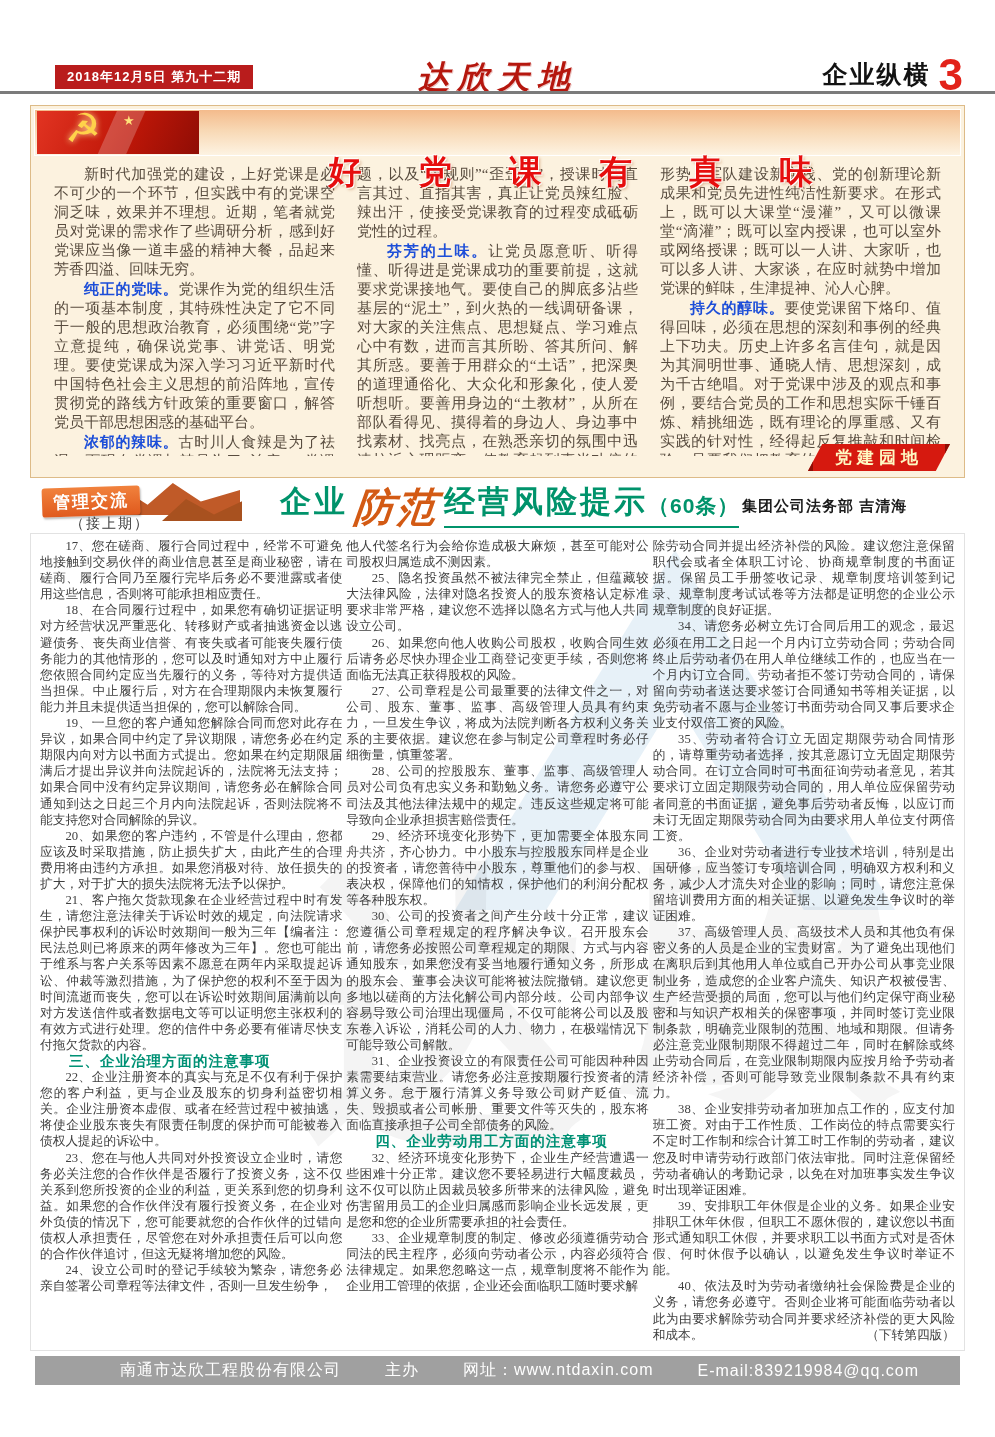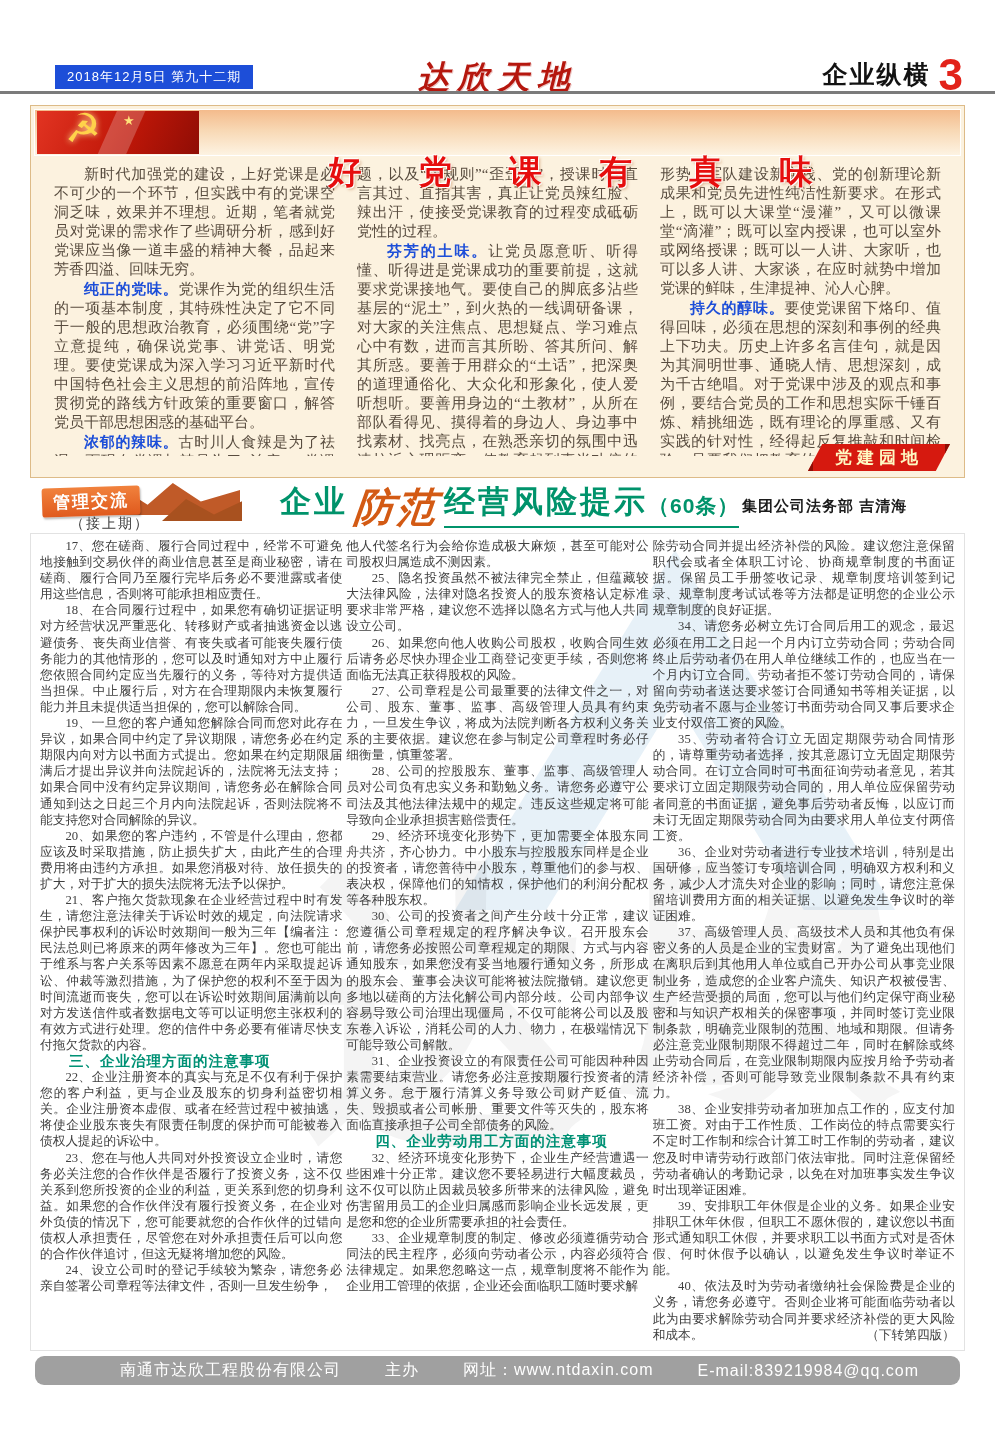--- a/index.html
+++ b/index.html
@@ -1,22 +1,22 @@
 <!DOCTYPE html>
 <html><head>
 <meta charset="utf-8">
 <style>
   * { margin:0; padding:0; box-sizing:border-box; }
   html,body { background:#fff; }
   .page { position:relative; width:995px; height:1437px; background:#fff; overflow:hidden;
           font-family:"Liberation Serif","DejaVu Serif",serif; }
 
   
-  .hdr-date { position:absolute; left:55px; top:65px; background:#1d4ed8; color:#fff;
-              font-family:"Liberation Sans",sans-serif; font-size:13px; padding:3px 12px; letter-spacing:1px; }
+  .hdr-date { position:absolute; left:55px; top:65px; background:#b91c1c; color:#fff;
+              font-family:"Liberation Sans",sans-serif; font-size:13px; padding:3px 12px; letter-spacing:1px;font-weight:bold; }
   .masthead { position:absolute; left:0; right:0; top:56px; text-align:center; color:#b5170e;
               font-size:32px; font-weight:bold; font-style:italic; letter-spacing:8px;
               font-family:"Liberation Serif",serif; text-shadow:1px 1px 0 rgba(181,23,14,.25); }
   .hdr-right { position:absolute; right:32px; top:56px; display:flex; align-items:flex-end; }
   .hdr-section { font-family:"Liberation Sans",sans-serif; font-weight:bold; font-size:25px; color:#121212;
                  letter-spacing:2px; padding-bottom:3px; }
   .hdr-pageno { font-family:"Liberation Sans",sans-serif; font-weight:bold; font-size:44px; color:#e2231a;
                 line-height:38px; margin-left:8px; }
   .hdr-rule { position:absolute; left:0; right:0; top:91px; height:3px; background:#7b7b7b; }
 
@@ -86,21 +86,21 @@
   .wm-glyph1 { position:absolute; left:290px; top:810px; font-size:300px; color:rgba(60,60,60,.055);
                font-weight:bold; z-index:-1; font-family:"Liberation Serif",serif; }
   .wm-glyph2 { position:absolute; left:620px; top:790px; font-size:280px; color:rgba(60,60,60,.05);
                font-weight:bold; z-index:-1; font-family:"Liberation Serif",serif; }
   .page { z-index:0; }
   .art2, .art1 { z-index:1; }
 
   
   .footer-bar { position:absolute; left:35px; right:35px; top:1356px; height:29px; background:#a0a0a0;
                 color:#fff; display:flex; align-items:center; font-family:"Liberation Sans",sans-serif;
-                font-size:16px; letter-spacing:1px;border-radius:9px; }
+                font-size:16px; letter-spacing:1px; }
   .footer-bar span { margin-left:44px; }
   .footer-bar .f-company { margin-left:85px; }
 </style>
 </head>
 <body>
 
 <div class="page">
 
   <div class="hdr-date">2018年12月5日 第九十二期</div>
   <div class="masthead">达欣天地</div>

